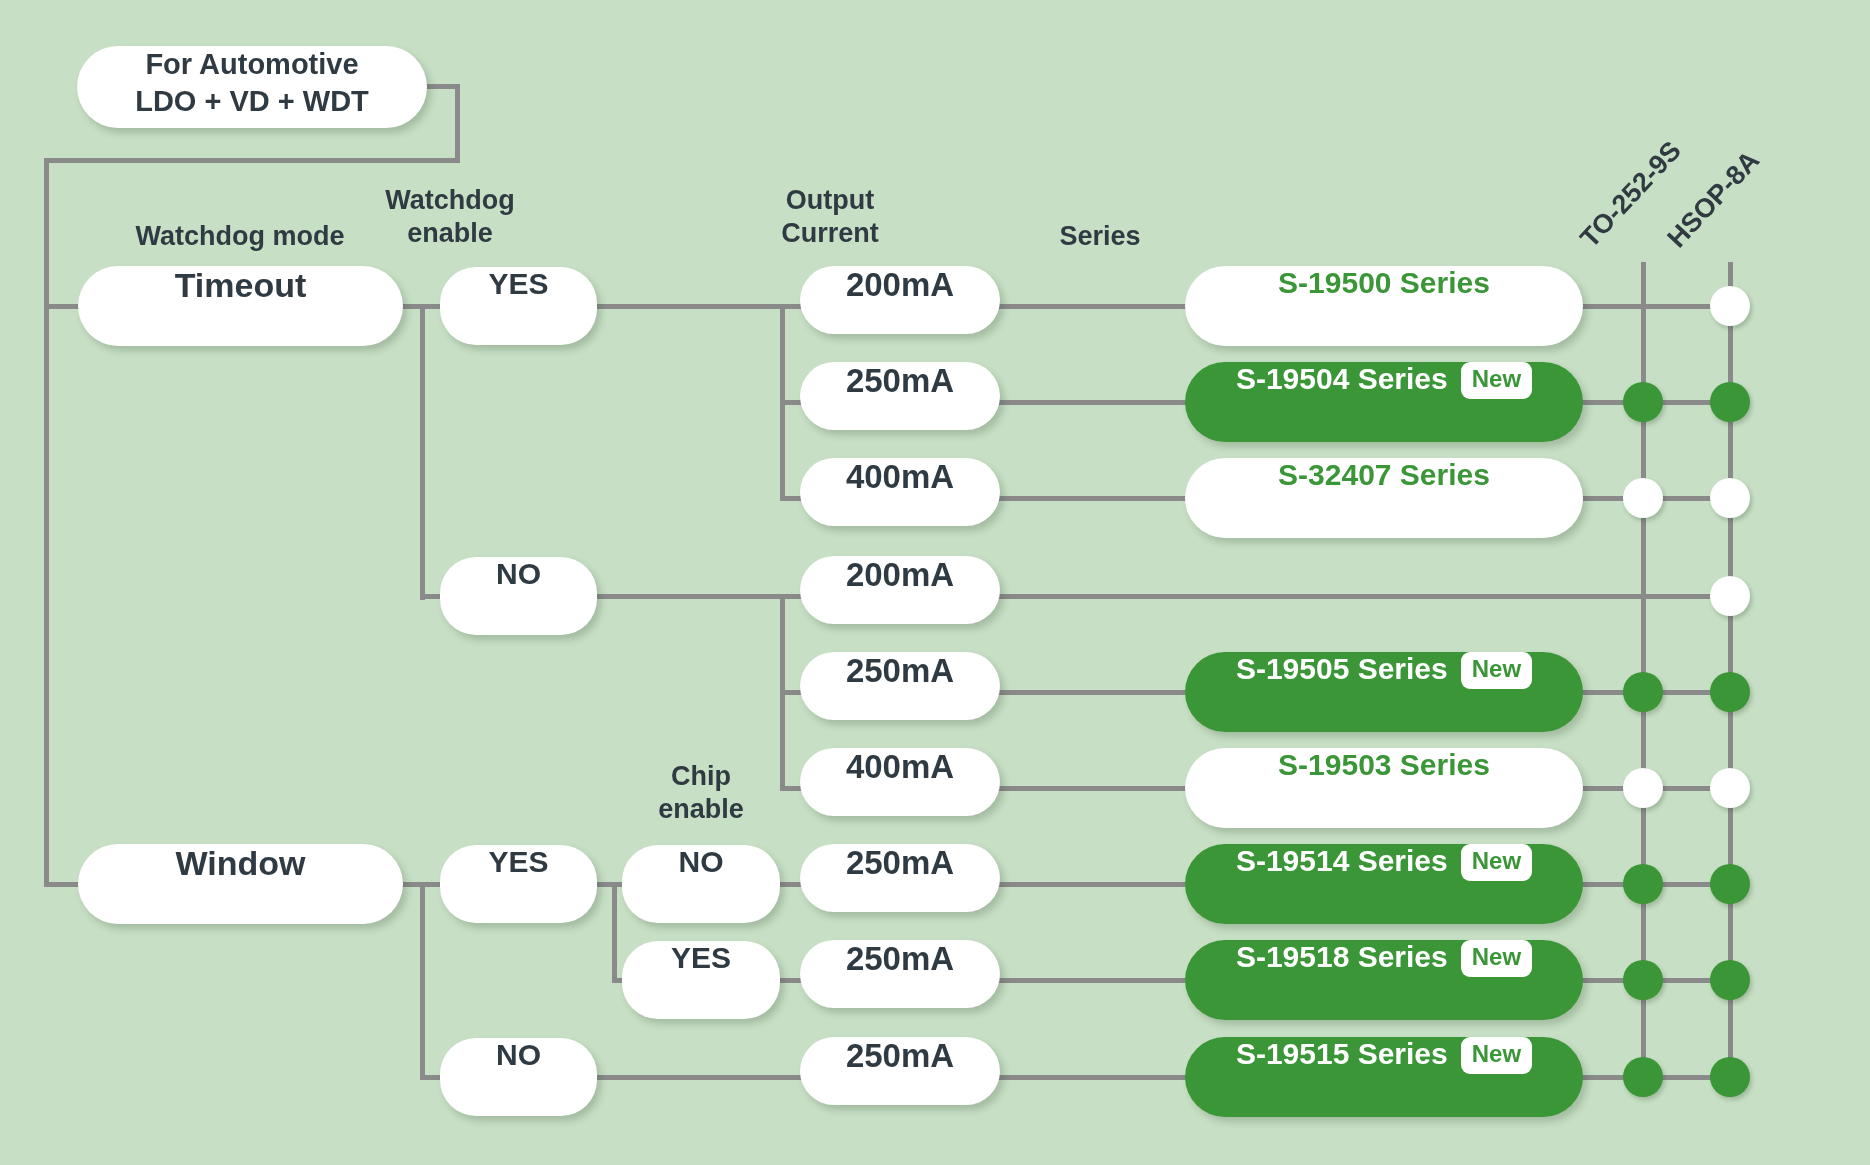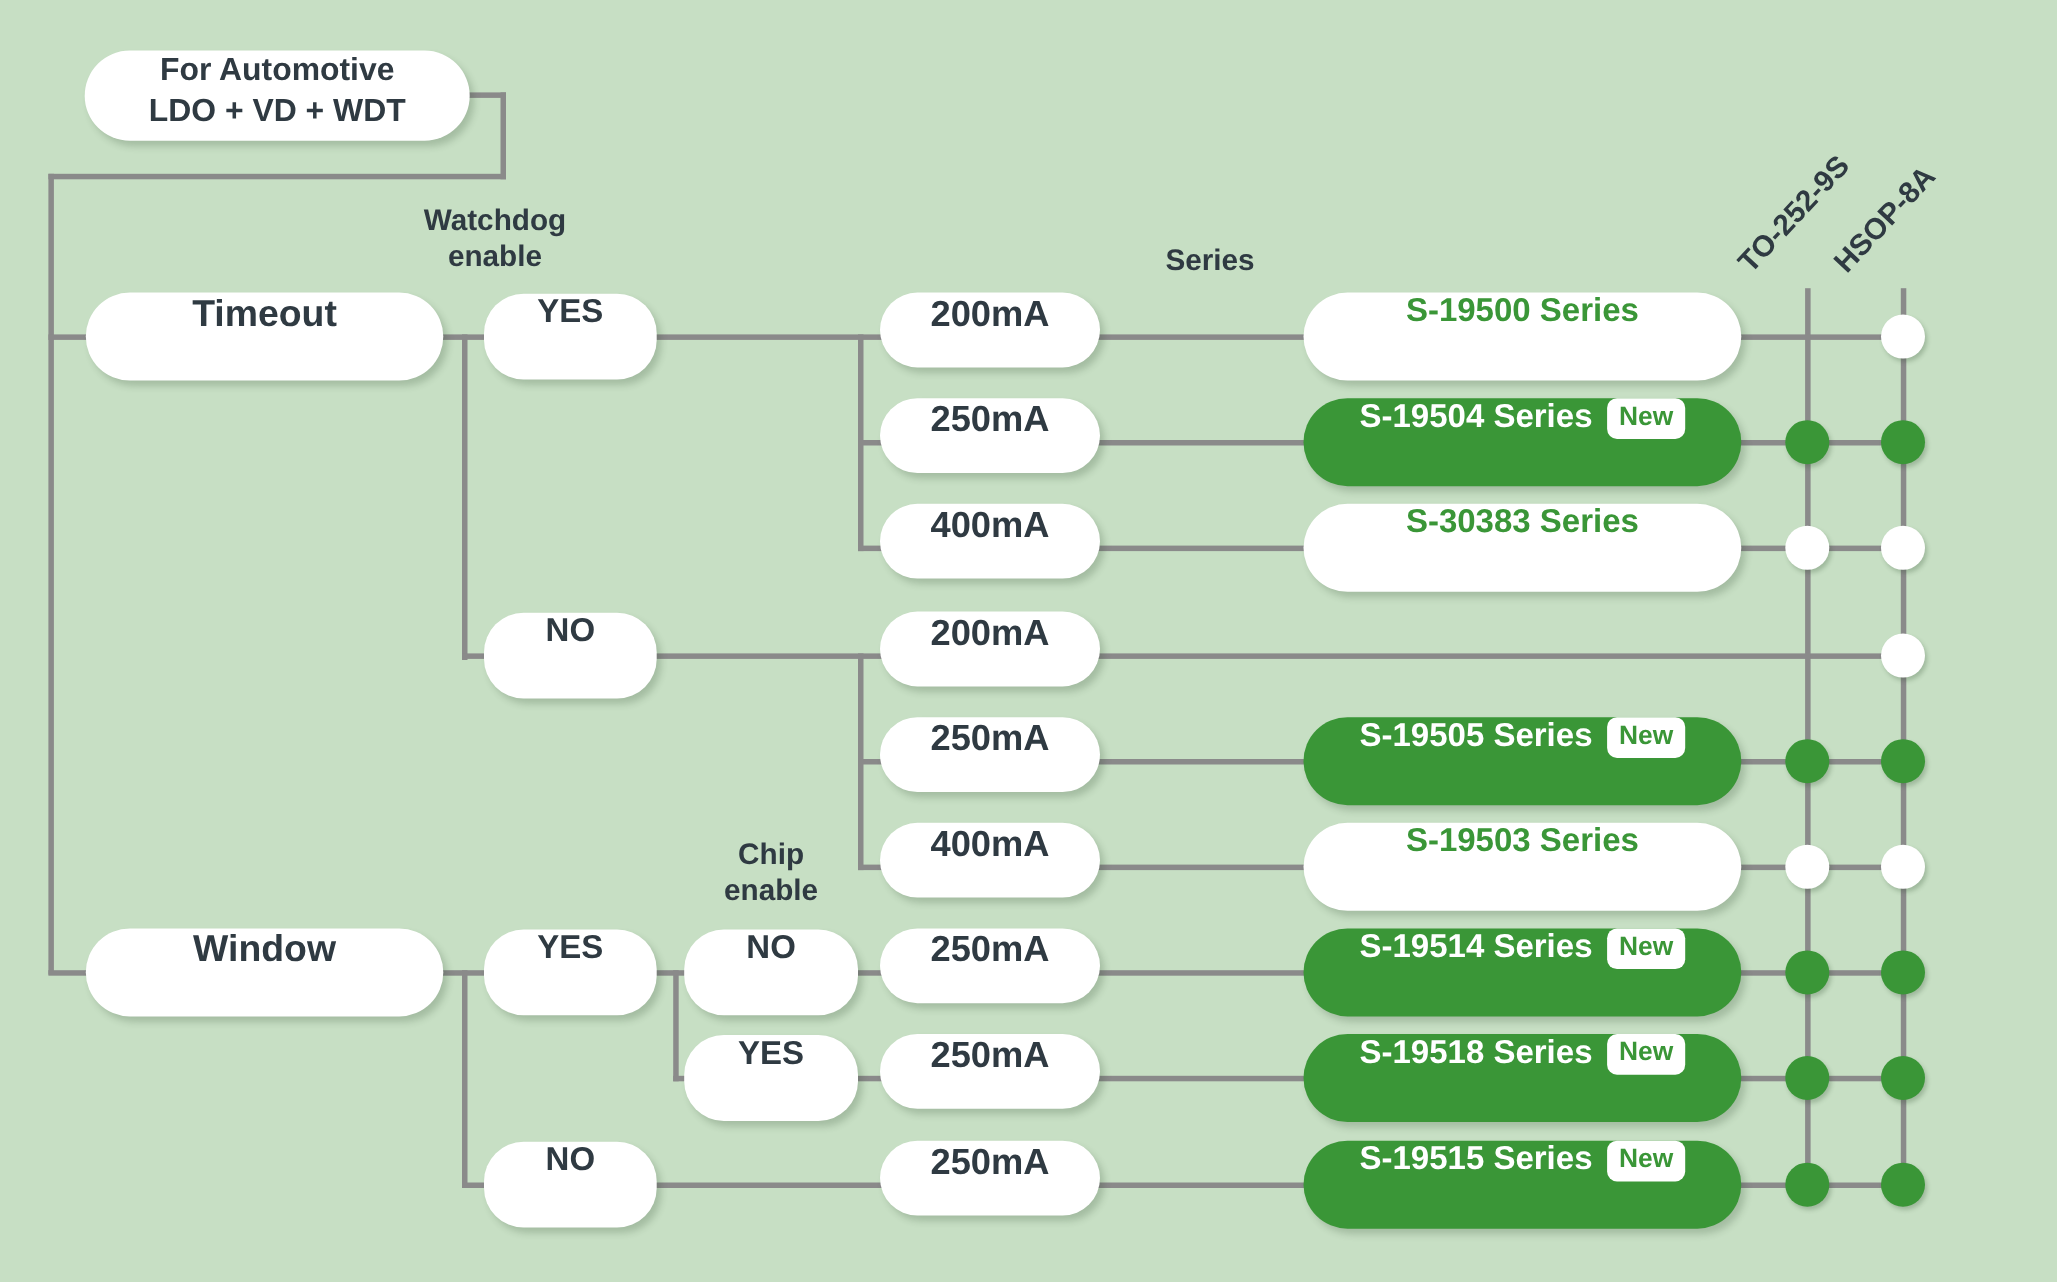--- a/index.html
+++ b/index.html
@@ -141,27 +141,32 @@
   <div class="line" style="left:1641px;top:262px;width:5px;height:817px;"></div>
   <div class="line" style="left:1728px;top:262px;width:5px;height:817px;"></div>
 
   <div class="box rootbox">
     <div>
       <div>For Automotive</div>
       <div>LDO + VD + WDT</div>
     </div>
   </div>
 
+  <div class="hdr" style="left:70px;top:220px;width:340px;">Watchdog mode</div>
   <div class="hdr" style="left:350px;top:184px;width:200px;">
     <div>Watchdog</div>
     <div>enable</div>
   </div>
   <div class="hdr" style="left:601px;top:760px;width:200px;">
     <div>Chip</div>
     <div>enable</div>
+  </div>
+  <div class="hdr" style="left:730px;top:184px;width:200px;">
+    <div>Output</div>
+    <div>Current</div>
   </div>
   <div class="hdr" style="left:1000px;top:220px;width:200px;">Series</div>
   <div class="pkg-label" style="left:1597px;top:222px;">TO-252-9S</div>
   <div class="pkg-label" style="left:1684px;top:222px;">HSOP-8A</div>
 
   <div class="box modebox" style="top:844px;">Window</div>
   <div class="box modebox" style="top:266px;">Timeout</div>
 
   <div class="box enablebox" style="top:267px;">YES</div>
   <div class="box enablebox" style="top:557px;">NO</div>
@@ -182,21 +187,21 @@
   <div class="box outbox" style="top:1037px;">250mA</div>
 
   <div class="box seriesbox" style="top:266px;" data-style="white">
     <span>S-19500 Series</span>
   </div>
   <div class="box seriesbox" style="top:362px;" data-style="green">
     <span>S-19504 Series</span>
       <span class="badge">New</span>
   </div>
   <div class="box seriesbox" style="top:458px;" data-style="white">
-    <span>S-30383 Series</span>
+    <span>S-32407 Series</span>
   </div>
   <div class="box seriesbox" style="top:652px;" data-style="green">
     <span>S-19505 Series</span>
       <span class="badge">New</span>
   </div>
   <div class="box seriesbox" style="top:748px;" data-style="white">
     <span>S-19503 Series</span>
   </div>
   <div class="box seriesbox" style="top:844px;" data-style="green">
     <span>S-19514 Series</span>

